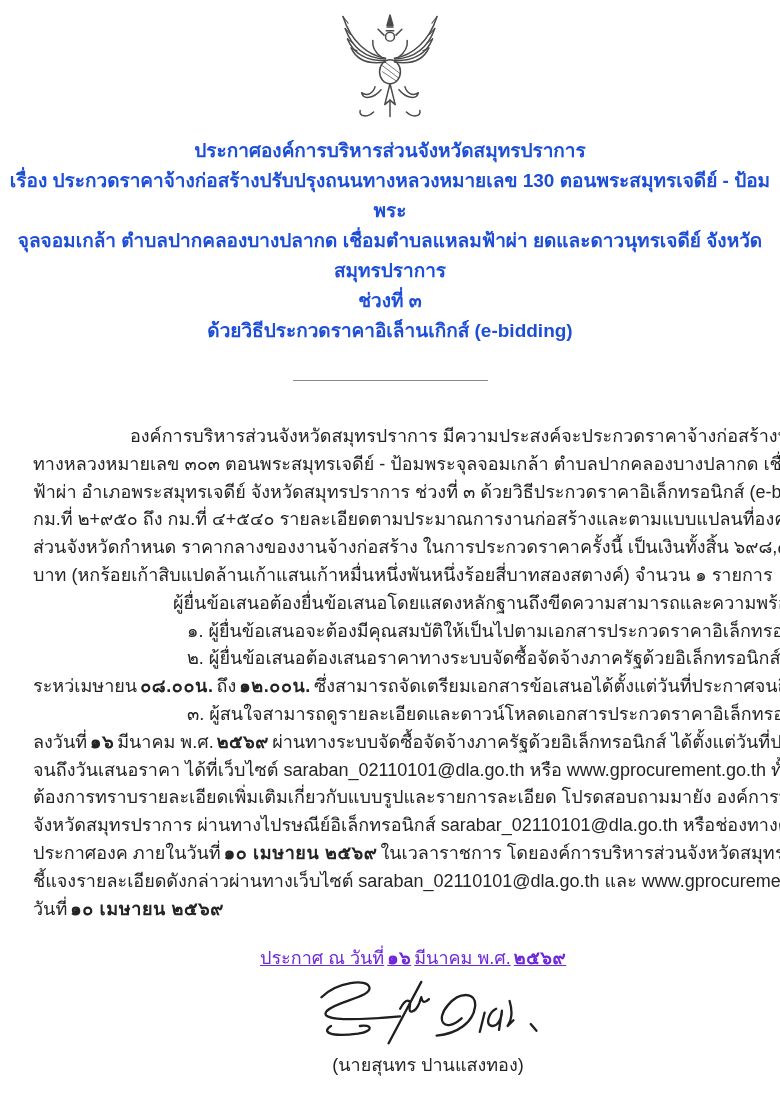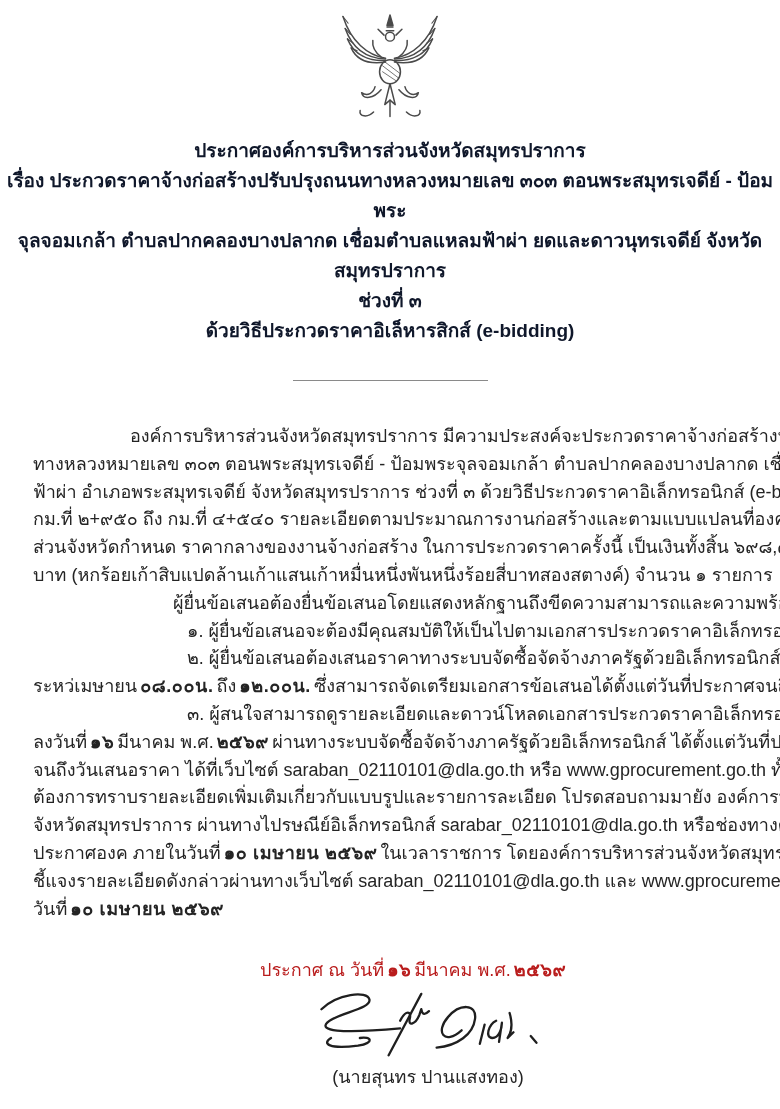--- a/index.html
+++ b/index.html
@@ -8,43 +8,43 @@
     background:#ffffff; color:#1d1d1d;
     font-family:"Liberation Sans","DejaVu Sans",sans-serif;
   }
   .page { position:relative; width:780px; height:1109px; }
 
   .emblem-wrap { width:150px; height:118px; margin:12px auto 0; }
 
   .title-block {
     margin-top:6px; text-align:center;
     font-size:19px; font-weight:bold; line-height:30px;
-    color:#0f172a;
+    color:#1d4ed8;
   }
 
   .divider {
     width:195px; height:0; border-top:1.5px solid #8a8a8a;
     margin:34px auto 0;
   }
 
   .doc-body {
     margin:42px 28px 0 33px;
     font-size:18px; line-height:27.8px;
     color:#242424;
   }
   .line { white-space:nowrap; }
   .ind-a { padding-left:97px; }   
   .ind-b { padding-left:140px; }  
   .ind-c { padding-left:154px; }  
 
   .hw { font-weight:bold; letter-spacing:0.6px; margin:0 3px; } 
 
   .announce {
-    margin-top:32px; padding-left:260px;
-    font-size:18px; white-space:nowrap; color:#b91c1c;
+    margin-top:20px; padding-left:260px;
+    font-size:18px; white-space:nowrap; color:#6d28d9;text-decoration:underline;
   }
 
   .sig-block { margin-top:6px; text-align:center; transform:translateX(38px); }
   .sig-svg { display:block; margin:0 auto; }
   .sig-name { font-size:18px; margin-top:0; color:#242424; }
 </style>
 </head>
 <body>
 
 <div class="page">
@@ -77,24 +77,24 @@
 
         <path d="M88 104 C78 116 64 118 62 108 C70 114 78 108 80 100"></path>
         <path d="M112 104 C122 116 136 118 138 108 C130 114 122 108 120 100"></path>
         <path d="M78 134 C70 142 58 140 60 132 M122 134 C130 142 142 140 140 132"></path>
       </g>
     </svg>
   </div>
 
   <div class="title-block">
     <div class="line-c">ประกาศองค์การบริหารส่วนจังหวัดสมุทรปราการ</div>
-    <div class="line-c">เรื่อง ประกวดราคาจ้างก่อสร้างปรับปรุงถนนทางหลวงหมายเลข ๓๐๓ ตอนพระสมุทรเจดีย์ - ป้อมพระ</div>
+    <div class="line-c">เรื่อง ประกวดราคาจ้างก่อสร้างปรับปรุงถนนทางหลวงหมายเลข 130 ตอนพระสมุทรเจดีย์ - ป้อมพระ</div>
     <div class="line-c">จุลจอมเกล้า ตำบลปากคลองบางปลากด เชื่อมตำบลแหลมฟ้าผ่า ยดและดาวนุทรเจดีย์ จังหวัดสมุทรปราการ</div>
     <div class="line-c">ช่วงที่ ๓</div>
-    <div class="line-c">ด้วยวิธีประกวดราคาอิเล็หารสิกส์ (e-bidding)</div>
+    <div class="line-c">ด้วยวิธีประกวดราคาอิเล็านเกิกส์ (e-bidding)</div>
   </div>
 
   <div class="divider"></div>
 
   <div class="doc-body">
 
     <div class="line ind-a">องค์การบริหารส่วนจังหวัดสมุทรปราการ มีความประสงค์จะประกวดราคาจ้างก่อสร้างปรับปรุงถนน</div>
     <div class="line">ทางหลวงหมายเลข ๓๐๓ ตอนพระสมุทรเจดีย์ - ป้อมพระจุลจอมเกล้า ตำบลปากคลองบางปลากด เชื่อมตำบลแหลม</div>
     <div class="line">ฟ้าผ่า อำเภอพระสมุทรเจดีย์ จังหวัดสมุทรปราการ ช่วงที่ ๓ ด้วยวิธีประกวดราคาอิเล็กทรอนิกส์ (e-bidding)</div>
     <div class="line">กม.ที่ ๒+๙๕๐ ถึง กม.ที่ ๔+๕๔๐ รายละเอียดตามประมาณการงานก่อสร้างและตามแบบแปลนที่องค์การบริหาร</div>

